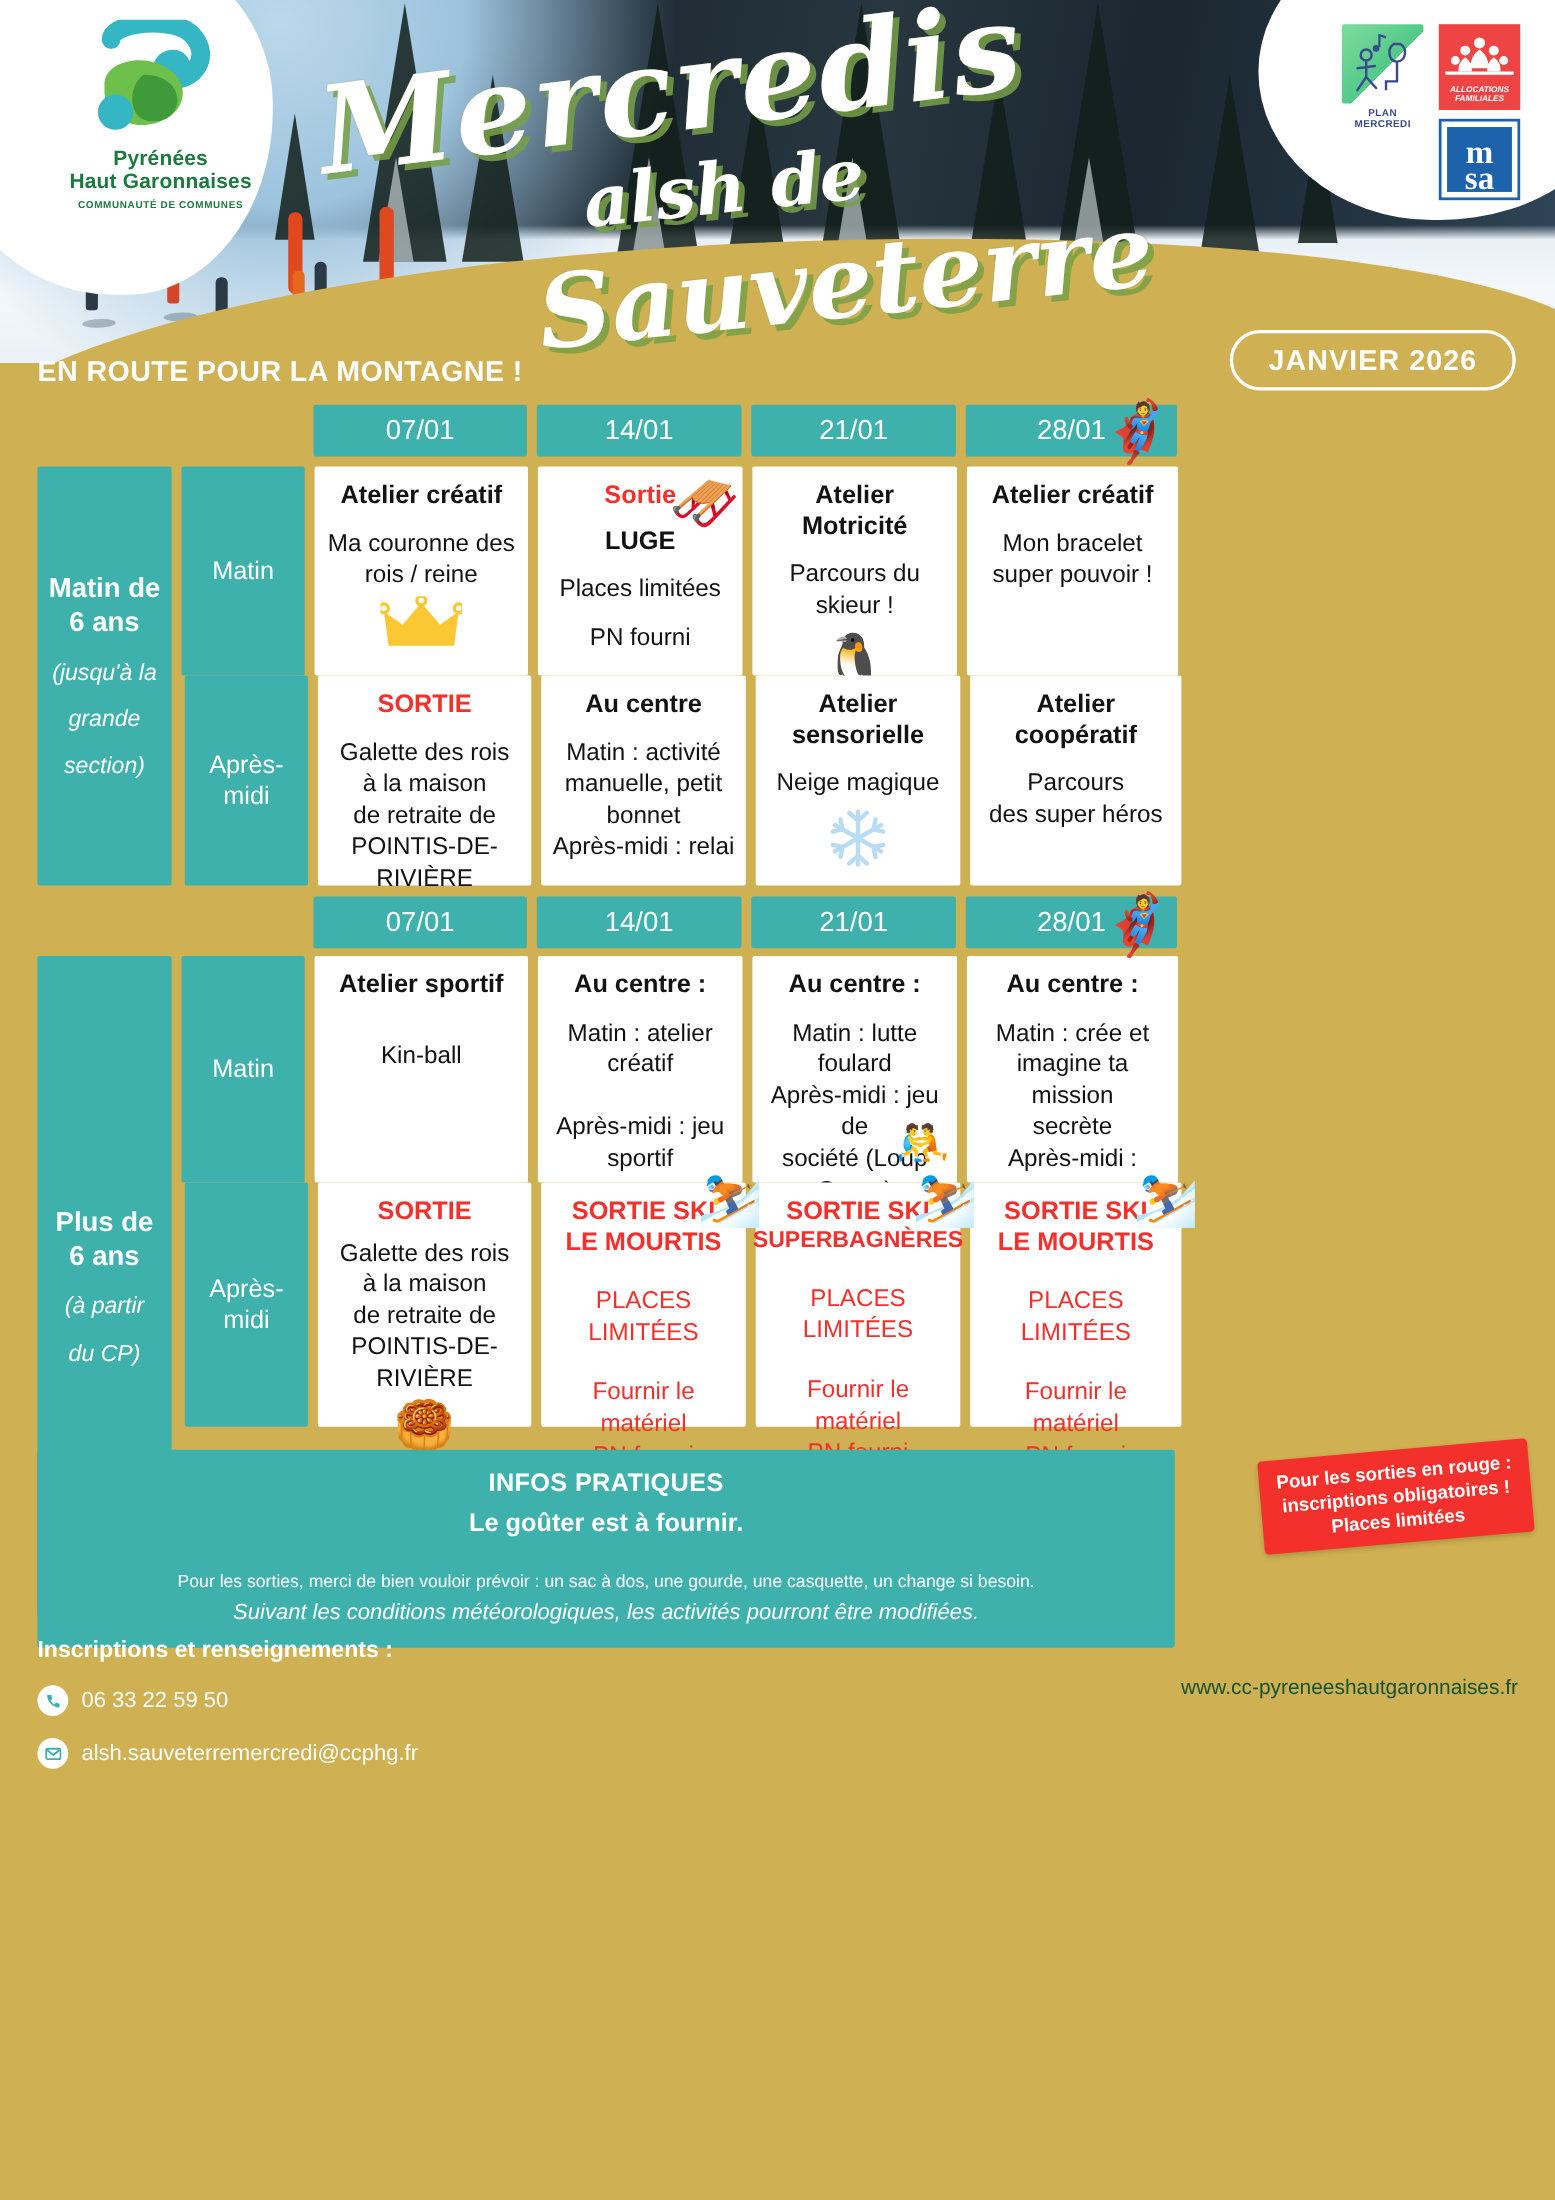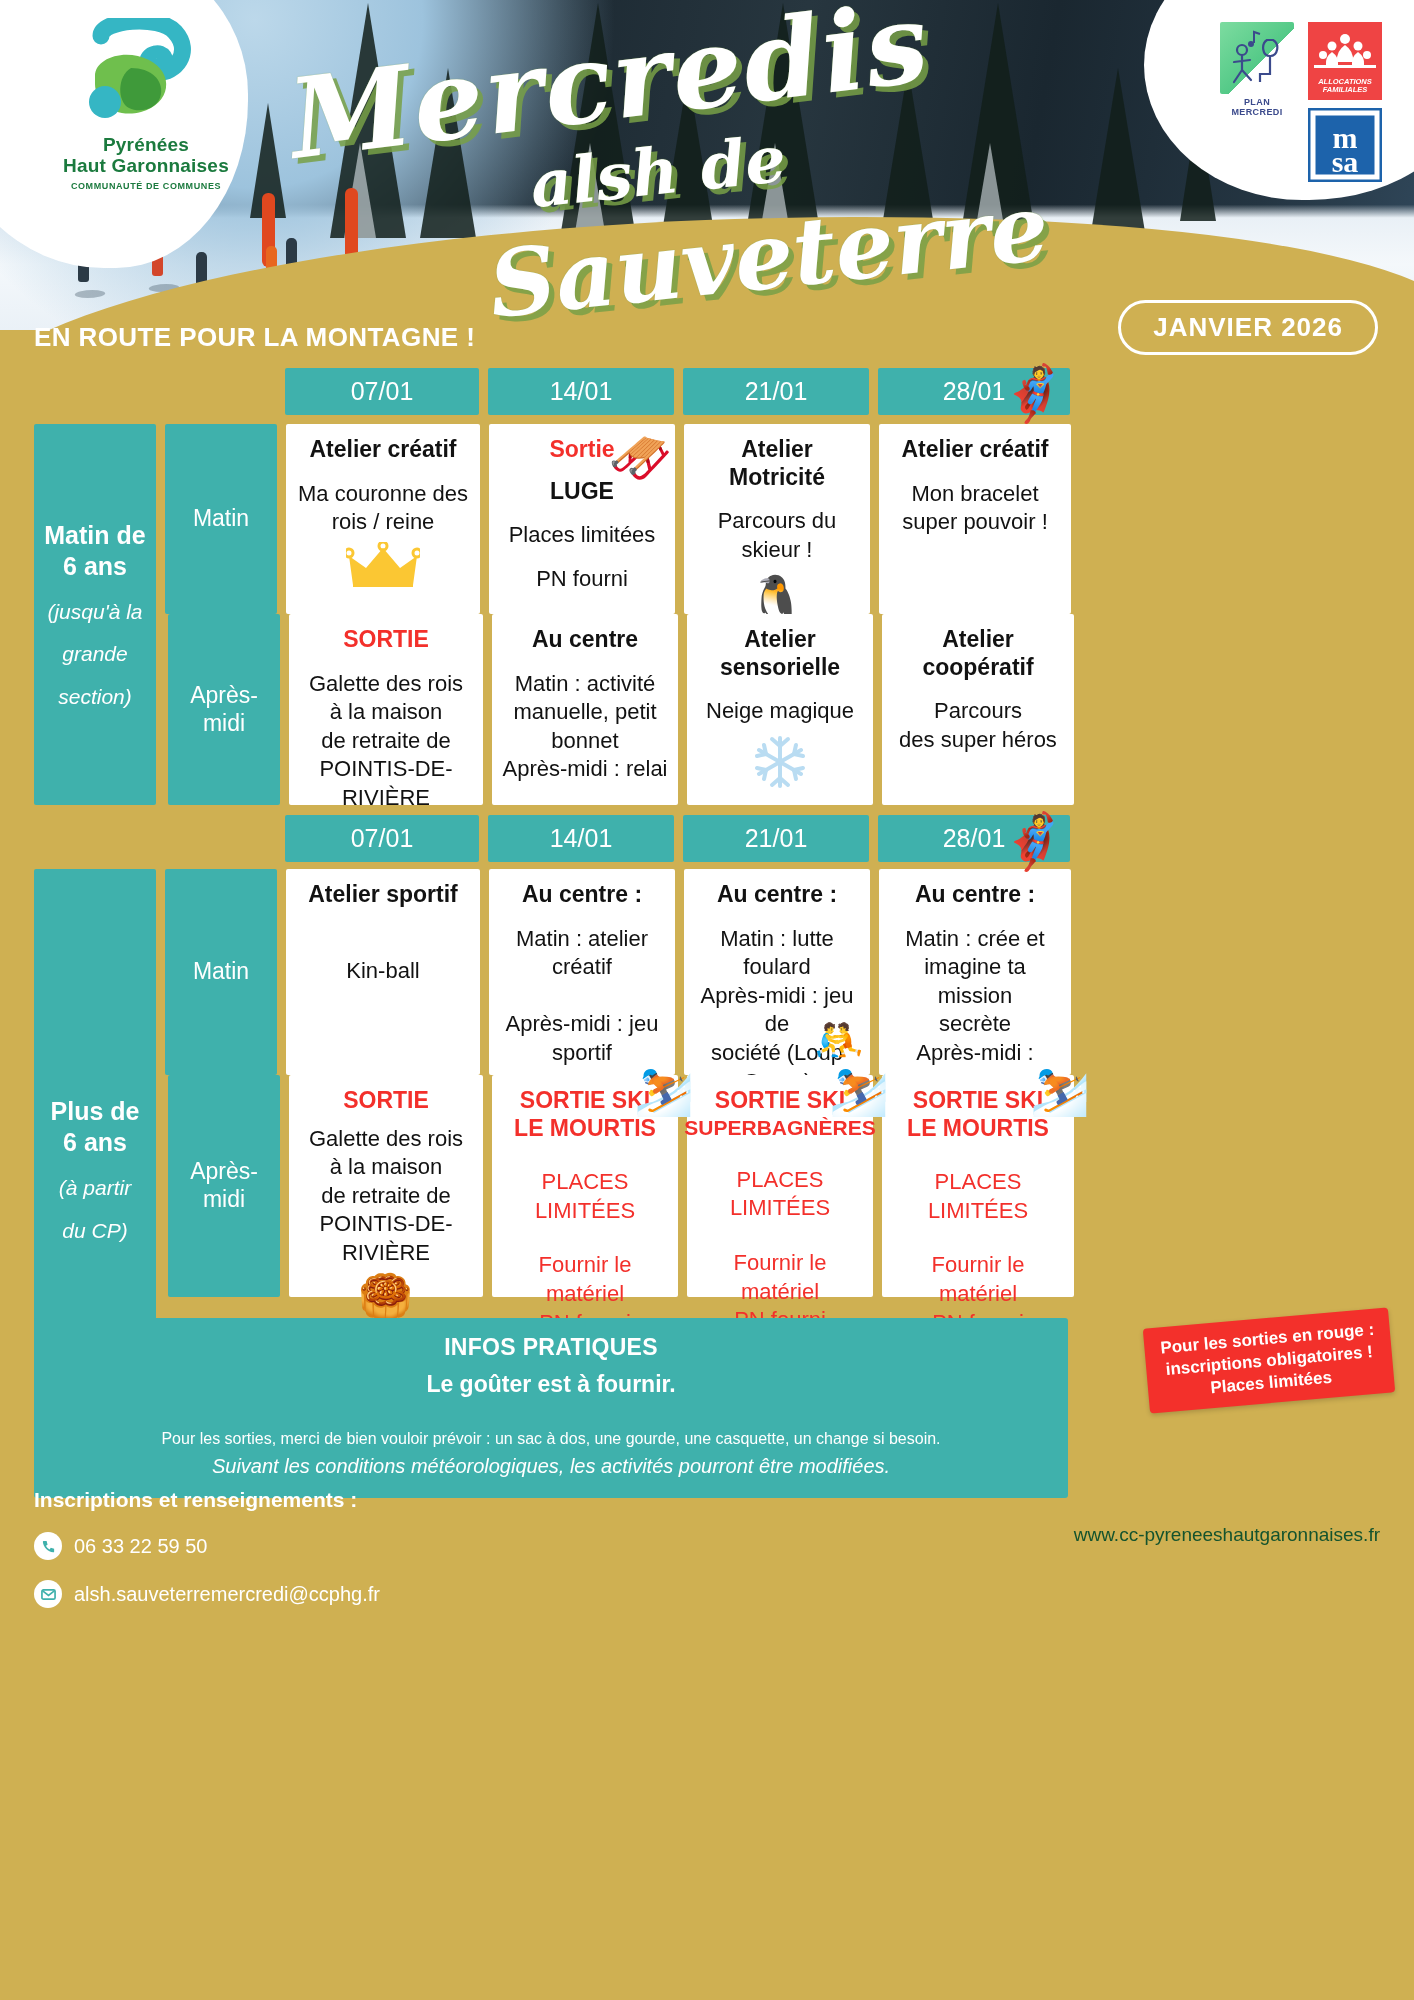--- a/index.html
+++ b/index.html
@@ -382,21 +382,21 @@
 
   <div class="rowblock" style="left:34px; top:869px; width:1345px; height:206px;">
     <div class="agecell" style="width:122px; height:601px; align-self:flex-start;">
       <div class="age-main">Plus de</div>
       <div class="age-main">6 ans</div>
       <div class="age-sub">(à partir</div>
       <div class="age-sub">du CP)</div>
     </div>
     <div class="slotcell" style="width:112px; height:206px;">Matin</div>
 
-    <div class="cell" style="width:194px;gap:12px;">
+    <div class="cell" style="width:194px;">
       <div class="c-title">Atelier sportif</div>
       <div class="c-body" style="margin-top:36px;">Kin-ball</div>
     </div>
 
     <div class="cell" style="width:186px;">
       <div class="c-title">Au centre :</div>
       <div class="c-body">Matin : atelier<br>créatif<br><br>Après-midi : jeu<br>sportif</div>
     </div>
 
     <div class="cell" style="width:186px;">

